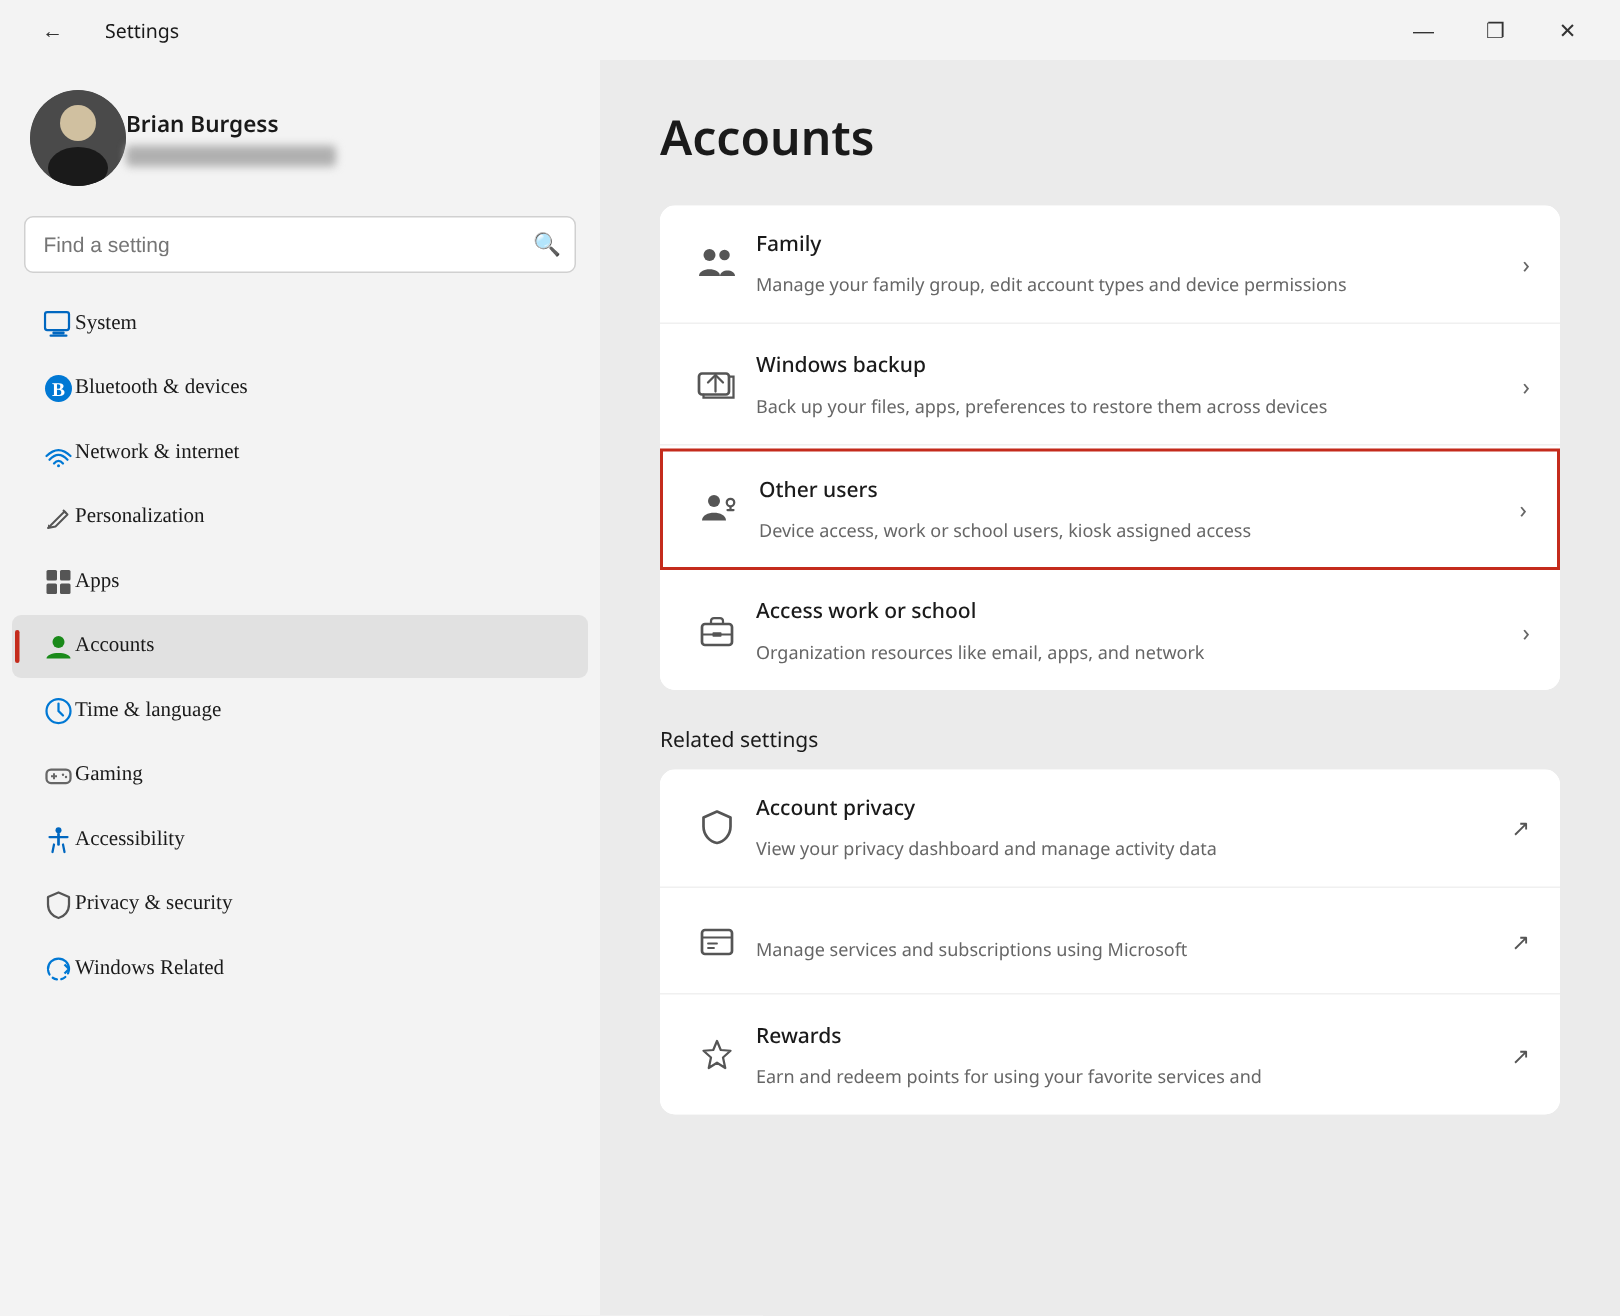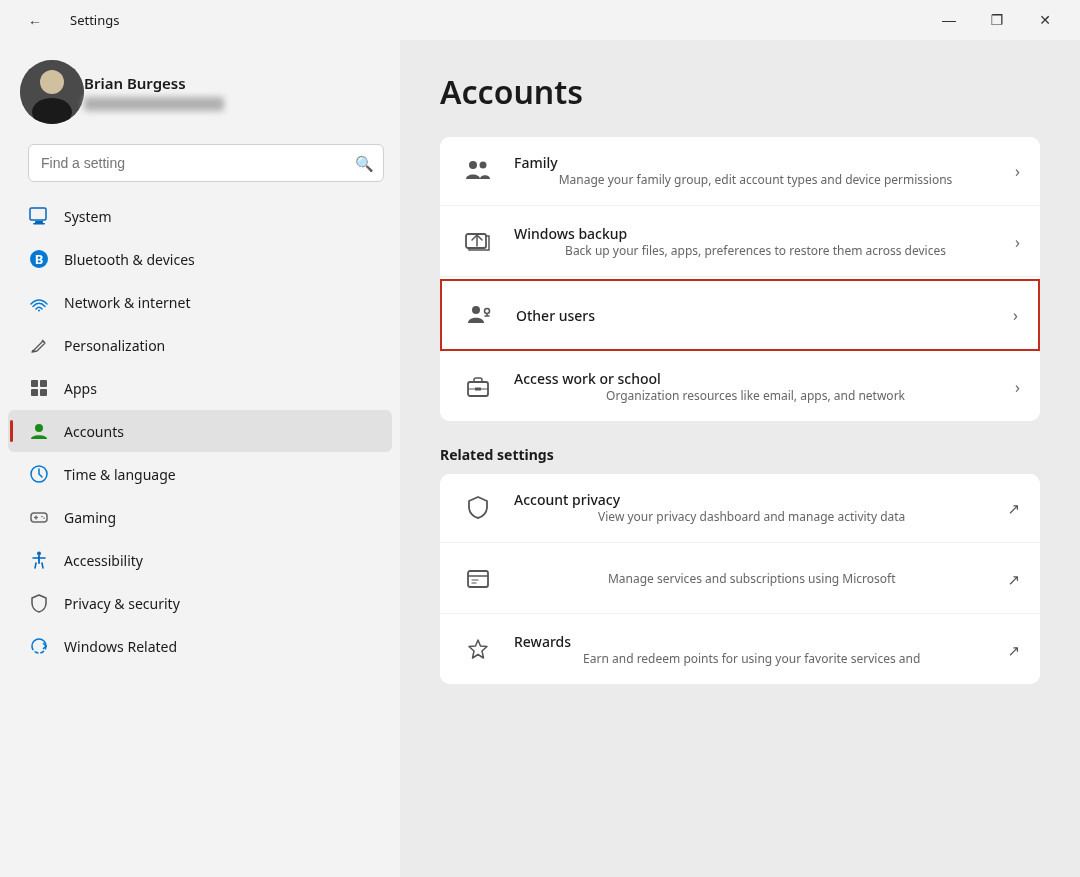--- a/index.html
+++ b/index.html
@@ -99,21 +99,21 @@
       width: 140px;
       height: 14px;
       background: #b0b0b0;
       border-radius: 3px;
       margin-top: 4px;
       filter: blur(3px);
     }
 
     
     .search-box {
-      margin: 4px 16px 12px 28px;
+      margin: 4px 16px 12px 16px;
       position: relative;
     }
     .search-input {
       width: 100%;
       height: 38px;
       border-radius: 6px;
       border: 1px solid #d0d0d0;
       background: white;
       padding: 0 36px 0 12px;
       font-size: 14px;
@@ -127,26 +127,26 @@
       transform: translateY(-50%);
       color: #555;
       font-size: 15px;
       pointer-events: none;
     }
 
     
     .nav-item {
       display: flex;
       align-items: center;
-      gap: 14px;
       padding: 10px 20px;
       cursor: pointer;
       border-radius: 6px;
       margin: 1px 8px;
       position: relative;
+      font-family: Liberation Serif, serif;
     }
     .nav-item.active {
       background: rgba(0,0,0,0.07);
     }
     .nav-item.active::before {
       content: '';
       position: absolute;
       left: 2px;
       top: 50%;
       transform: translateY(-50%);
@@ -196,21 +196,21 @@
       margin-bottom: 24px;
     }
 
     .setting-item {
       display: flex;
       align-items: center;
       padding: 16px 20px;
       cursor: pointer;
       background: white;
       border-bottom: 1px solid #f0f0f0;
-      gap: 18px;
+      gap: 8px;
     }
     .setting-item:last-child { border-bottom: none; }
     .setting-item.highlighted {
       border: 2px solid #c42b1c;
       border-radius: 0;
       background: white;
     }
 
     .setting-icon {
       width: 36px;
@@ -227,39 +227,38 @@
       flex: 1;
     }
     .setting-name {
       font-size: 14px;
       font-weight: 500;
       color: #1a1a1a;
     }
     .setting-desc {
       font-size: 12px;
       color: #666;
-      margin-top: 0;
+      margin-top: 10px;
       line-height: 1.4;
-      text-align: center;
     }
 
     .setting-chevron {
       color: #666;
       font-size: 16px;
       flex-shrink: 0;
     }
     .setting-external {
       color: #555;
       font-size: 15px;
       flex-shrink: 0;
     }
 
     .section-title {
       font-size: 14px;
-      font-weight: 700;
+      font-weight: 400;
       color: #1a1a1a;
       margin: 8px 0 10px 0;
     }
 
     
     .content::-webkit-scrollbar { width: 8px; }
     .content::-webkit-scrollbar-track { background: transparent; }
     .content::-webkit-scrollbar-thumb { background: #c0c0c0; border-radius: 4px; }
 
     .sidebar::-webkit-scrollbar { width: 6px; }
@@ -473,20 +472,21 @@
         <div class="setting-icon">
           <svg width="28" height="28" viewBox="0 0 28 28" fill="none" xmlns="http://www.w3.org/2000/svg">
             <circle cx="10" cy="9" r="4" fill="#555"></circle>
             <path d="M2 22 C2 15 18 15 18 22" fill="#555"></path>
             <circle cx="21" cy="10" r="2.5" stroke="#555" stroke-width="1.5" fill="none"></circle>
             <path d="M21 13 L21 15 M19 15 L23 15" stroke="#555" stroke-width="1.5" stroke-linecap="round"></path>
           </svg>
         </div>
         <div class="setting-text">
           <div class="setting-name">Other users</div>
+          <div class="setting-desc">Device access, work or school users, kiosk assigned access</div>
         </div>
         <span class="setting-chevron">›</span>
       </div>
 
       <div class="setting-item">
         <div class="setting-icon">
           <svg width="28" height="28" viewBox="0 0 28 28" fill="none" xmlns="http://www.w3.org/2000/svg">
             <rect x="4" y="9" width="20" height="14" rx="2" stroke="#555" stroke-width="1.8" fill="none"></rect>
             <path d="M10 9 L10 7 C10 5.9 10.9 5 12 5 L16 5 C17.1 5 18 5.9 18 7 L18 9" stroke="#555" stroke-width="1.5" fill="none"></path>
             <path d="M4 16 L24 16" stroke="#555" stroke-width="1.2"></path>

